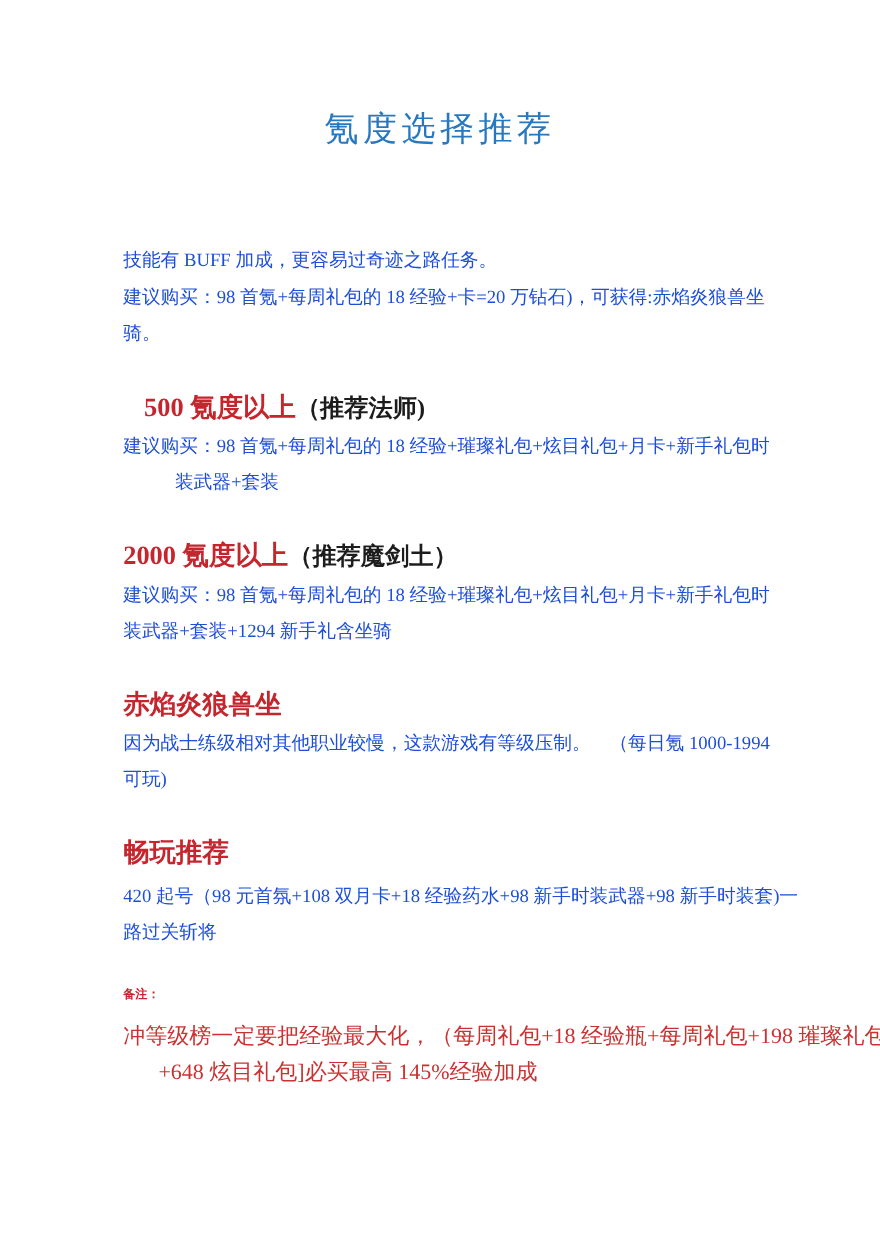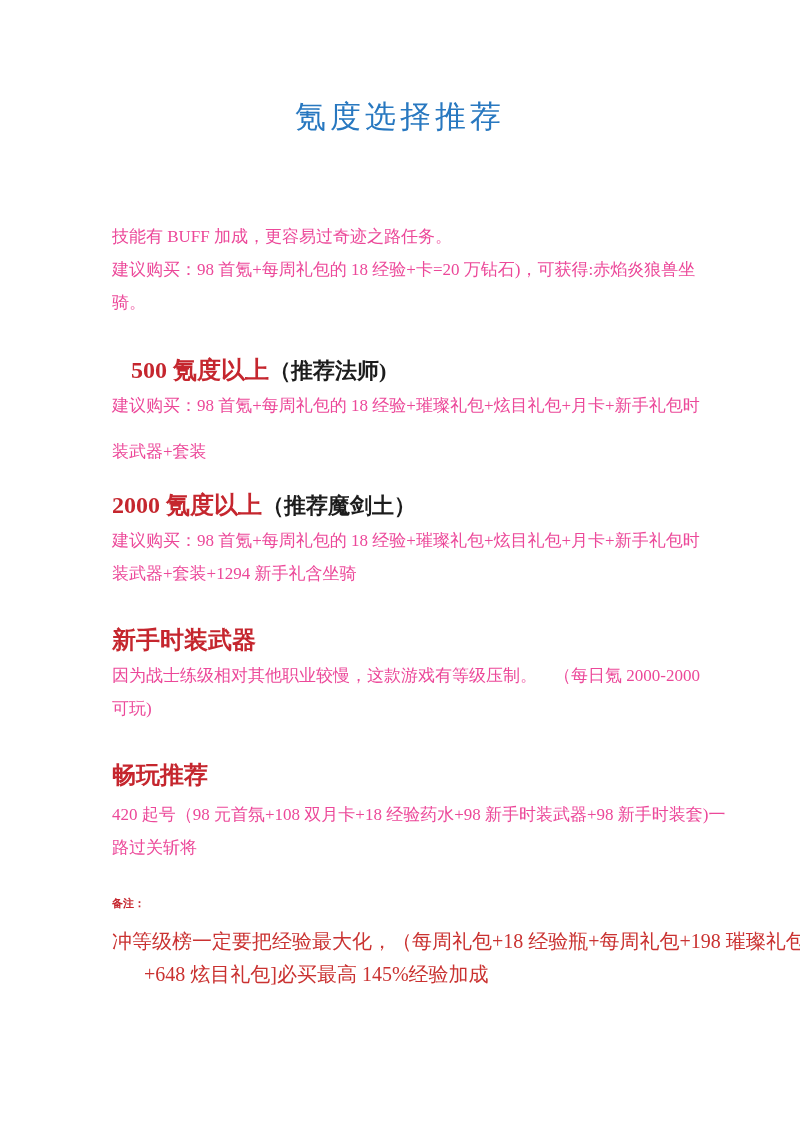--- a/index.html
+++ b/index.html
@@ -37,21 +37,21 @@
     color: #c5262e;
   }
   .heading-paren {
     font-size: 22px;
     color: #1c1c1c;
   }
   .body-line {
     position: absolute;
     left: 112px;
     font-size: 17px;
-    color: #ec4899;
+    color: #1d4ed8;
     white-space: nowrap;
   }
   .notes-label {
     position: absolute;
     left: 112px;
     font-size: 11px;
     font-weight: bold;
     color: #c5262e;
     white-space: nowrap;
   }
@@ -71,32 +71,32 @@
   <div class="doc-title">氪度选择推荐</div>
 
   <div class="body-line" style="top:225px;">技能有 BUFF 加成，更容易过奇迹之路任务。</div>
   <div class="body-line" style="top:258px;">建议购买：98 首氪+每周礼包的 18 经验+卡=20 万钻石)，可获得:赤焰炎狼兽坐</div>
   <div class="body-line" style="top:291px;">骑。</div>
 
   <div class="section-heading" style="top:354px;margin-left:19px;">
     <span class="heading-red">500 氪度以上</span><span class="heading-paren">（推荐法师)</span>
   </div>
   <div class="body-line" style="top:394px;">建议购买：98 首氪+每周礼包的 18 经验+璀璨礼包+炫目礼包+月卡+新手礼包时</div>
-  <div class="body-line" style="top:440px;">装武器+套装</div>
+  <div class="body-line" style="top:427px;margin-left:47px;">装武器+套装</div>
 
   <div class="section-heading" style="top:489px;">
     <span class="heading-red">2000 氪度以上</span><span class="heading-paren">（推荐魔剑土）</span>
   </div>
   <div class="body-line" style="top:529px;">建议购买：98 首氪+每周礼包的 18 经验+璀璨礼包+炫目礼包+月卡+新手礼包时</div>
   <div class="body-line" style="top:562px;">装武器+套装+1294 新手礼含坐骑</div>
 
   <div class="section-heading" style="top:624px;">
-    <span class="heading-red">新手时装武器</span><span class="heading-paren"></span>
+    <span class="heading-red">赤焰炎狼兽坐</span><span class="heading-paren"></span>
   </div>
-  <div class="body-line" style="top:664px;">因为战士练级相对其他职业较慢，这款游戏有等级压制。　（每日氪 2000-2000</div>
+  <div class="body-line" style="top:664px;">因为战士练级相对其他职业较慢，这款游戏有等级压制。　（每日氪 1000-1994</div>
   <div class="body-line" style="top:697px;">可玩)</div>
 
   <div class="section-heading" style="top:759px;">
     <span class="heading-red">畅玩推荐</span><span class="heading-paren"></span>
   </div>
   <div class="body-line" style="top:803px;">420 起号（98 元首氛+108 双月卡+18 经验药水+98 新手时装武器+98 新手时装套)一</div>
   <div class="body-line" style="top:836px;">路过关斩将</div>
 
   <div class="notes-label" style="top:896px;">备注：</div>
   <div class="note-line" style="top:928px;">冲等级榜一定要把经验最大化，（每周礼包+18 经验瓶+每周礼包+198 璀璨礼包</div>

